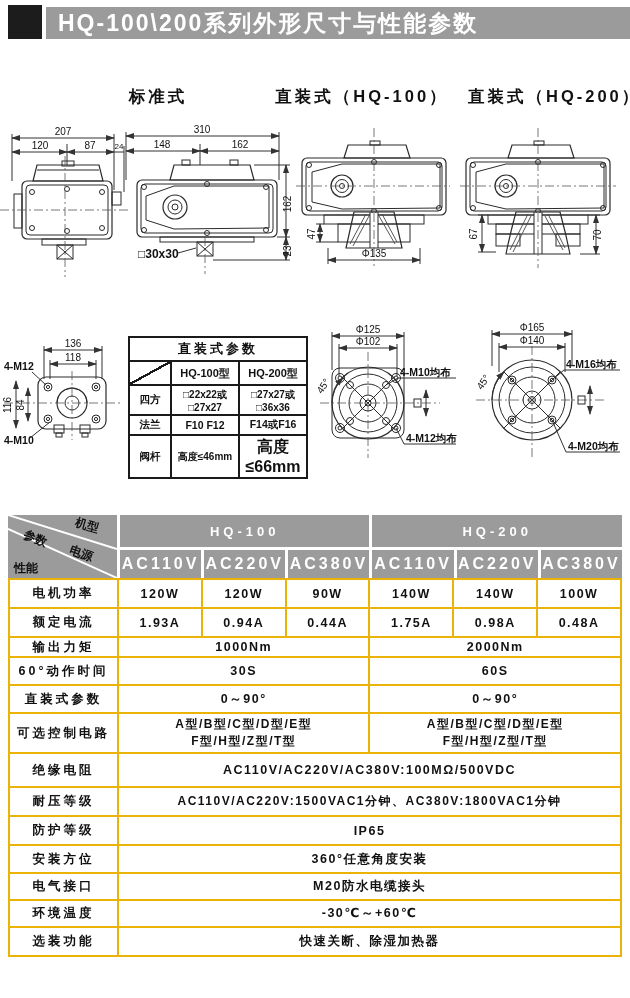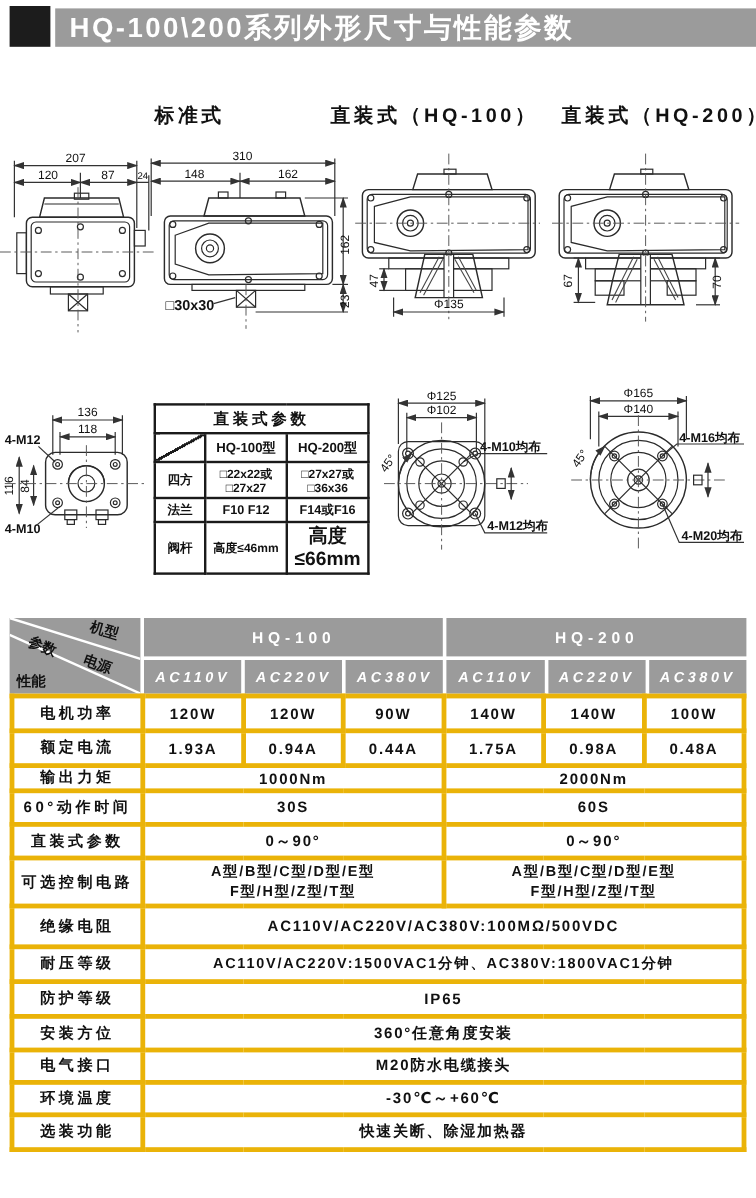--- a/index.html
+++ b/index.html
@@ -36,27 +36,27 @@
               font-size:10.5px;padding:1px 0;vertical-align:middle;}
   table.mt td.mtitle{font-size:13px;letter-spacing:3px;height:20px;}
   table.mt td.mhead{font-size:11px;height:20px;}
   table.mt td.diag{background-image:linear-gradient(to bottom right,transparent 47%,#1a1a1a 47%,#1a1a1a 53%,transparent 53%);}
   .pre{white-space:pre-line;}
   
   .spec-header{position:absolute;left:8px;top:515px;width:614px;display:grid;
                grid-template-columns:109px repeat(6,1fr);grid-template-rows:32px 28px;gap:3px;background:#fff;}
   .hcell{background:#9b9b9b;color:#fff;font-weight:bold;display:flex;align-items:center;
          justify-content:center;font-size:13px;letter-spacing:4px;}
-  .hcell.volt{font-size:12px;letter-spacing:3px;font-style:italic;}
+  .hcell.volt{font-size:16px;letter-spacing:3px;}
   .corner{grid-row:1/3;grid-column:1;background:#9b9b9b;position:relative;padding:0;}
   .m100{grid-column:2/5;}
   .m200{grid-column:5/8;}
   
   table.spec{position:absolute;left:8px;top:578px;width:614px;border-collapse:collapse;table-layout:fixed;}
-  table.spec td{border:4px solid #eab308;font-weight:bold;font-size:12.5px;text-align:center;
+  table.spec td{border:2px solid #eab308;font-weight:bold;font-size:12.5px;text-align:center;
                 vertical-align:middle;padding:0;letter-spacing:1.5px;}
   table.spec td.lbl{letter-spacing:3px;font-size:12.5px;}
 </style>
 </head>
 <body>
 
 <div class="page">
 
   <div class="blacksq"></div>
   <div class="titlebar">

